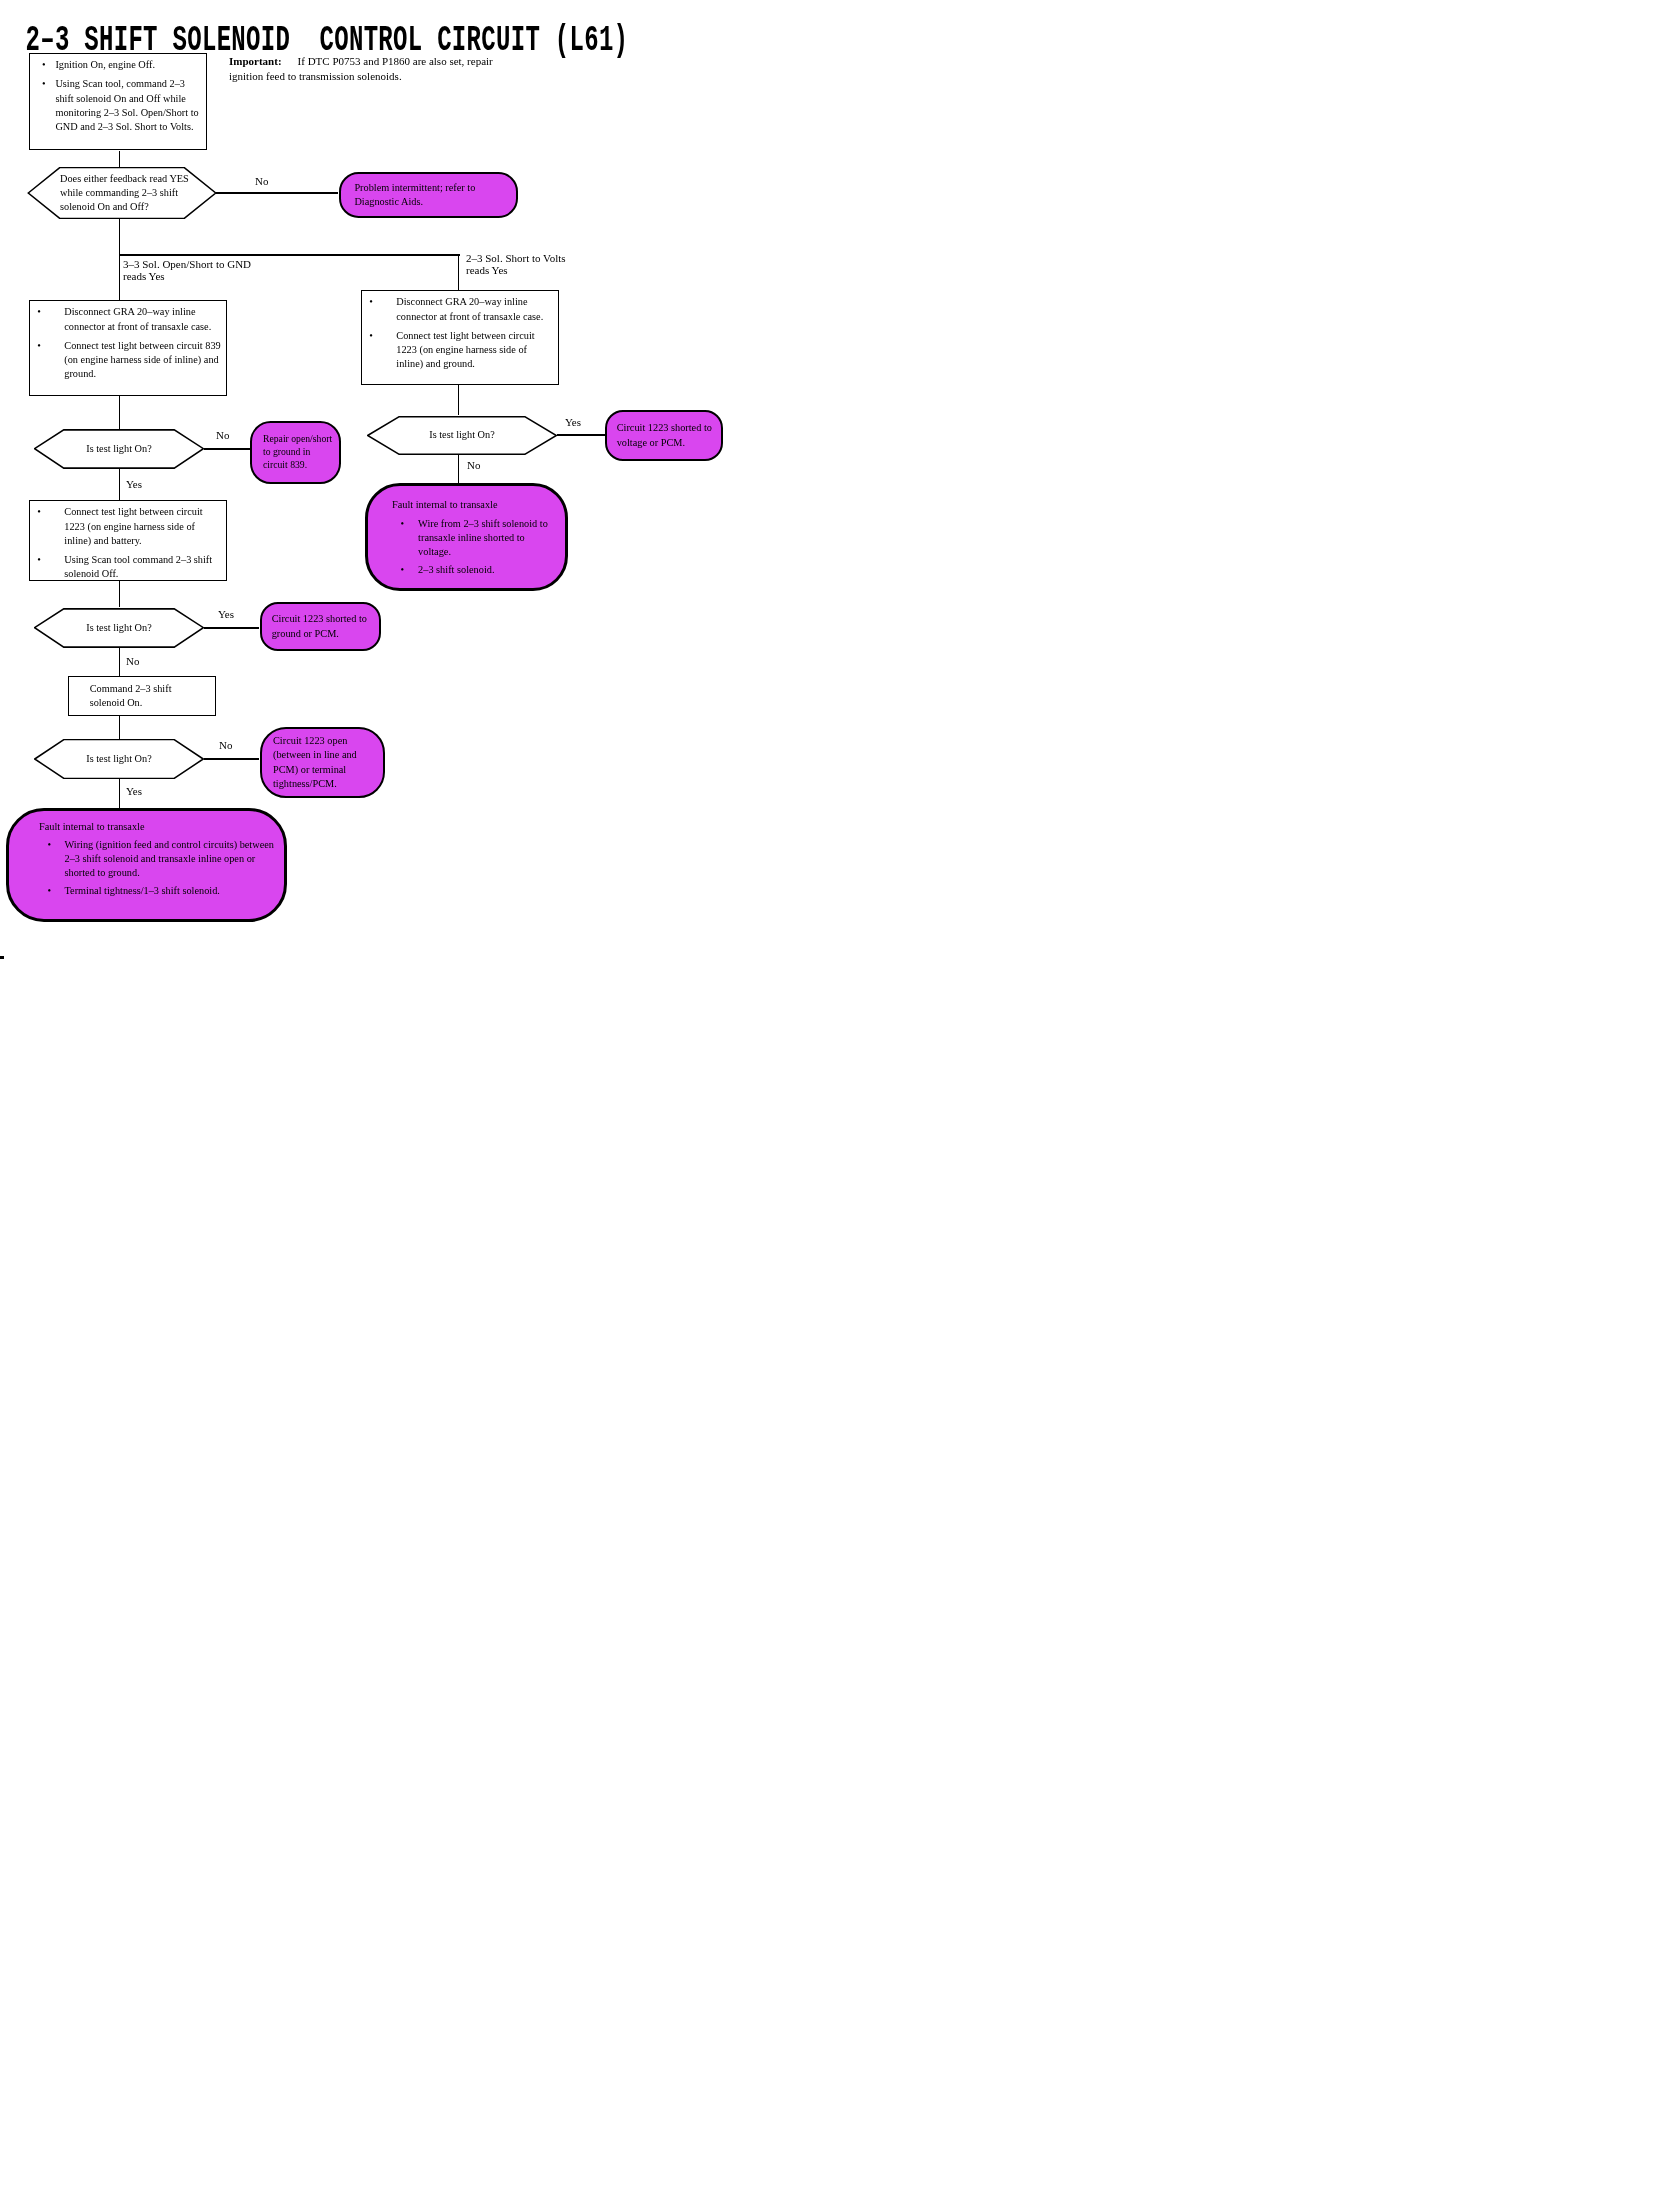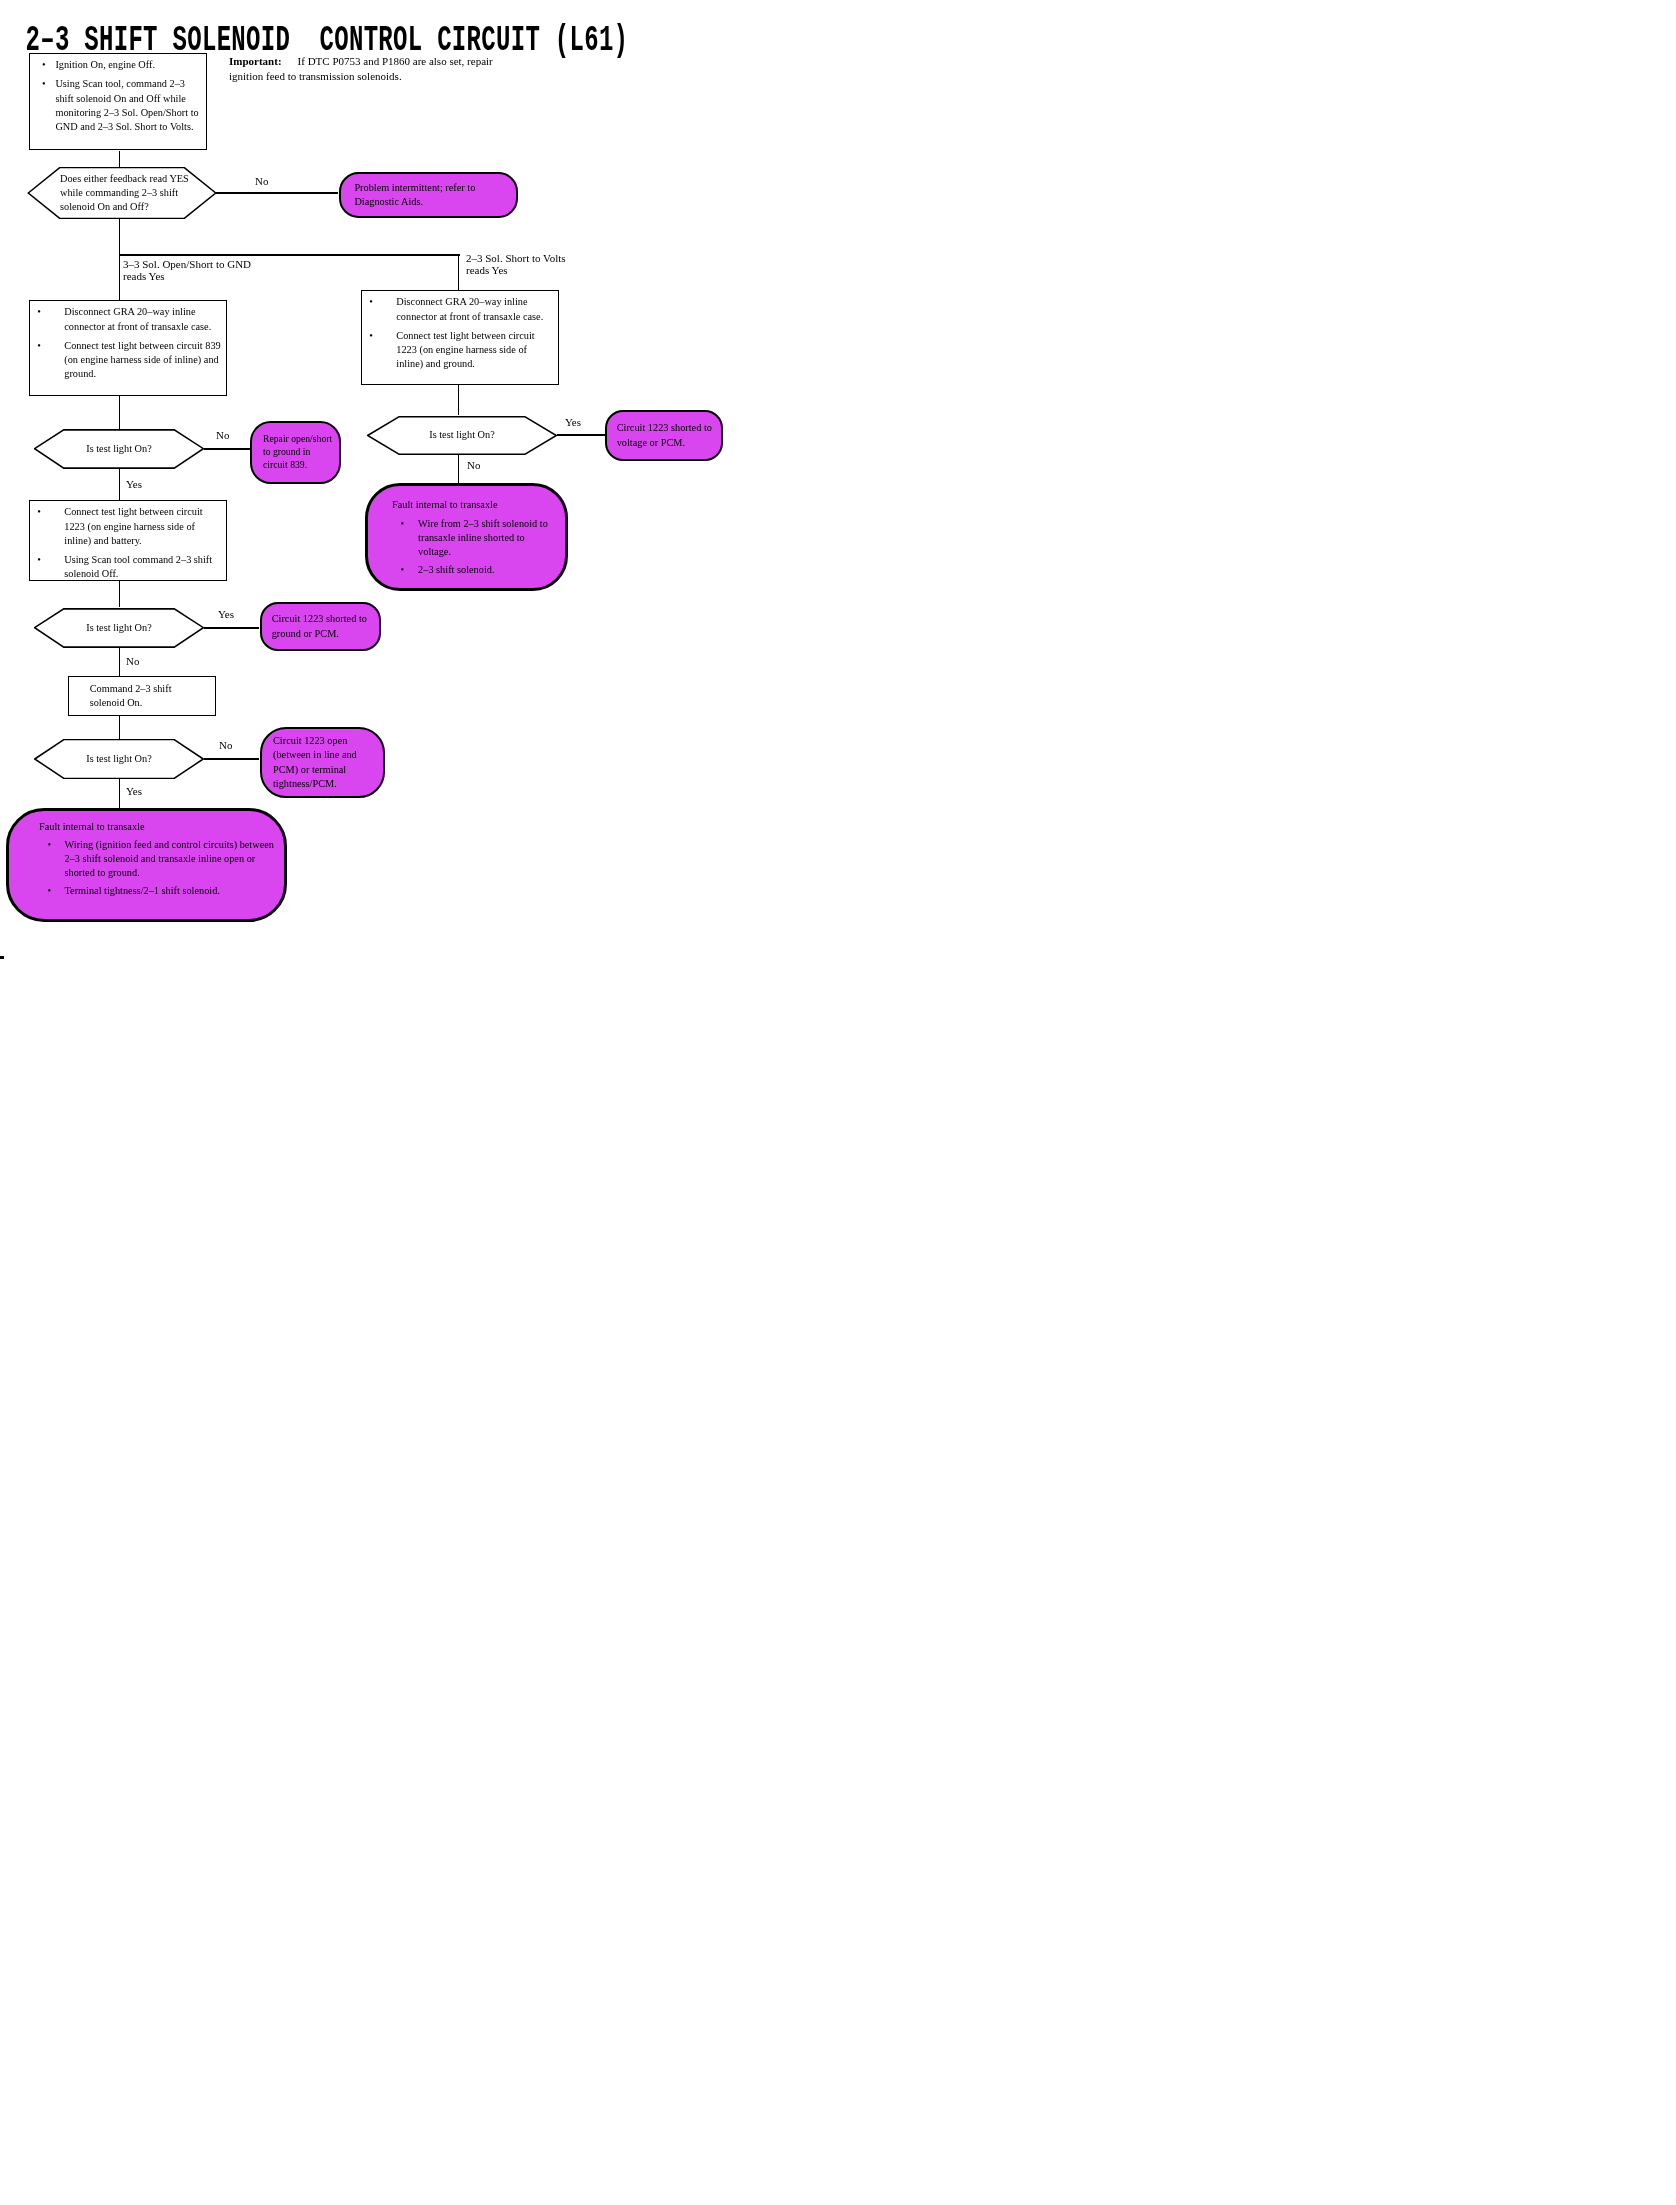--- a/index.html
+++ b/index.html
@@ -207,20 +207,20 @@
   <div class="abs vline" style="left:119px; top:779px; height:30px;"></div>
 
   <div class="abs term term-thick termE txt" style="left:6px; top:808px; width:281px; height:114px; border-radius:38px;">
     <p class="term-head">Fault internal to transaxle</p>
     <div class="b-row">
       <span class="bu">•</span>
       <span>Wiring (ignition feed and control circuits) between 2–3 shift solenoid and transaxle inline open or shorted to ground.</span>
     </div>
     <div class="b-row">
       <span class="bu">•</span>
-      <span>Terminal tightness/2–1 shift solenoid.</span>
+      <span>Terminal tightness/1–3 shift solenoid.</span>
     </div>
   </div>
 
   <div class="abs corner-mark" style="left:0px; top:956px;"></div>
 
 </div>
 
 
 </body></html>

